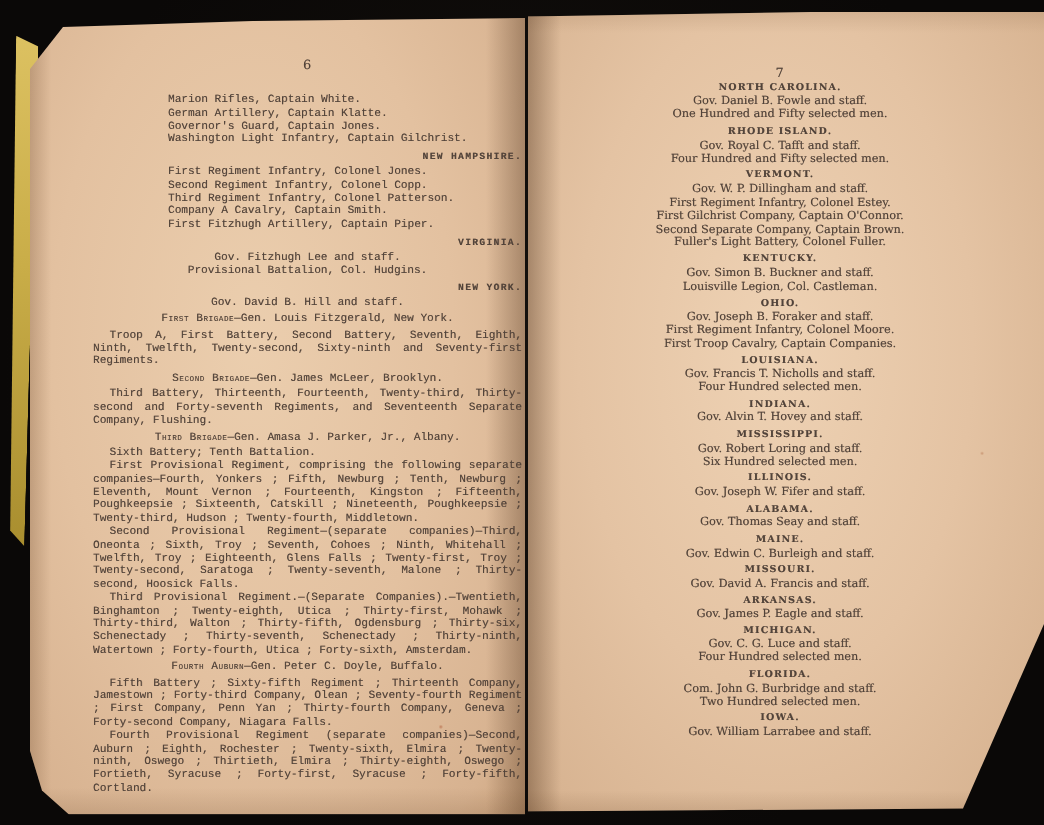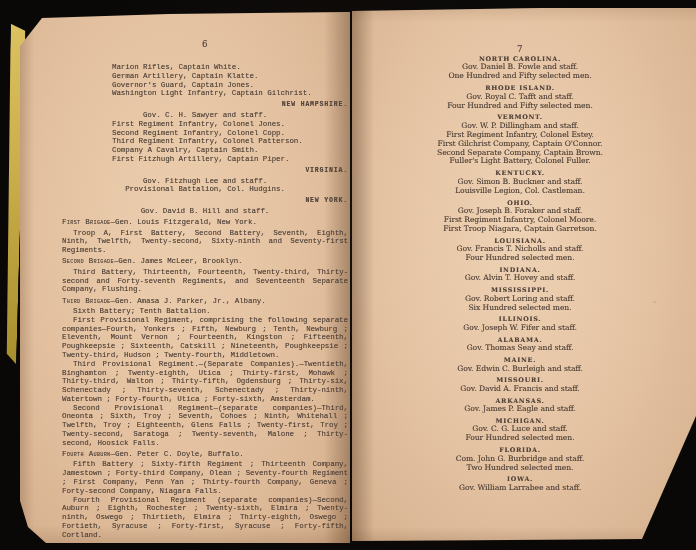--- a/index.html
+++ b/index.html
@@ -55,21 +55,21 @@
   .page-right .content{left:30px;top:46px;width:276px;font-size:7.5px;line-height:8.9px;}
 
   
   .bl-list{margin-left:50px;}
   .list-line,.bl-center{white-space:nowrap;}
   .bl-center{text-align:center;}
   .bl-heading{
     text-align:right;font-size:6.4px;font-weight:bold;
     letter-spacing:.9px;margin:3px 0 1px 0;line-height:8.8px;
   }
-  .bl-brigade{margin:2.5px 0 1.5px 0;white-space:nowrap;}
+  .bl-brigade{text-align:center;margin:2.5px 0 1.5px 0;white-space:nowrap;}
   .bl-brigade .caps{font-variant:small-caps;letter-spacing:.4px;}
   .bl-para{text-align:justify;text-indent:11px;}
   .bl-paraline{text-indent:11px;}
 
   
   .sec{margin-bottom:2px;}
   .sec-heading{
     text-align:center;font-size:6.3px;font-weight:bold;
     letter-spacing:.8px;line-height:9.4px;
   }
@@ -84,42 +84,41 @@
   <div class="page page-left" style="--ink: #51433a;">
     <div class="pagenum">6</div>
     <div class="content" id="left-content">
         <div class="bl-list">
           <div class="list-line">Marion Rifles, Captain White.</div>
           <div class="list-line">German Artillery, Captain Klatte.</div>
           <div class="list-line">Governor's Guard, Captain Jones.</div>
           <div class="list-line">Washington Light Infantry, Captain Gilchrist.</div>
         </div>
         <div class="bl-heading">NEW HAMPSHIRE.</div>
-        <div class="bl-center">Gov. C. H. Sawyer and staff.</div>
         <div class="bl-list">
           <div class="list-line">First Regiment Infantry, Colonel Jones.</div>
           <div class="list-line">Second Regiment Infantry, Colonel Copp.</div>
           <div class="list-line">Third Regiment Infantry, Colonel Patterson.</div>
           <div class="list-line">Company A Cavalry, Captain Smith.</div>
           <div class="list-line">First Fitzhugh Artillery, Captain Piper.</div>
         </div>
         <div class="bl-heading">VIRGINIA.</div>
         <div class="bl-center">Gov. Fitzhugh Lee and staff.</div>
         <div class="bl-center">Provisional Battalion, Col. Hudgins.</div>
         <div class="bl-heading">NEW YORK.</div>
         <div class="bl-center">Gov. David B. Hill and staff.</div>
         <div class="bl-brigade"><span class="caps">First Brigade</span><span>—Gen. Louis Fitzgerald, New York.</span></div>
         <div class="bl-para">Troop A, First Battery, Second Battery, Seventh, Eighth, Ninth, Twelfth, Twenty-second, Sixty-ninth and Seventy-first Regiments.</div>
         <div class="bl-brigade"><span class="caps">Second Brigade</span><span>—Gen. James McLeer, Brooklyn.</span></div>
         <div class="bl-para">Third Battery, Thirteenth, Fourteenth, Twenty-third, Thirty-second and Forty-seventh Regiments, and Seventeenth Separate Company, Flushing.</div>
         <div class="bl-brigade"><span class="caps">Third Brigade</span><span>—Gen. Amasa J. Parker, Jr., Albany.</span></div>
         <div class="bl-paraline">Sixth Battery; Tenth Battalion.</div>
         <div class="bl-para">First Provisional Regiment, comprising the following separate companies—Fourth, Yonkers ; Fifth, Newburg ; Tenth, Newburg ; Eleventh, Mount Vernon ; Fourteenth, Kingston ; Fifteenth, Poughkeepsie ; Sixteenth, Catskill ; Nineteenth, Poughkeepsie ; Twenty-third, Hudson ; Twenty-fourth, Middletown.</div>
+        <div class="bl-para">Second Provisional Regiment—(separate companies)—Third, Oneonta ; Sixth, Troy ; Seventh, Cohoes ; Ninth, Whitehall ; Twelfth, Troy ; Eighteenth, Glens Falls ; Twenty-first, Troy ; Twenty-second, Saratoga ; Twenty-seventh, Malone ; Thirty-second, Hoosick Falls.</div>
         <div class="bl-para">Third Provisional Regiment.—(Separate Companies).—Twentieth, Binghamton ; Twenty-eighth, Utica ; Thirty-first, Mohawk ; Thirty-third, Walton ; Thirty-fifth, Ogdensburg ; Thirty-six, Schenectady ; Thirty-seventh, Schenectady ; Thirty-ninth, Watertown ; Forty-fourth, Utica ; Forty-sixth, Amsterdam.</div>
-        <div class="bl-para">Second Provisional Regiment—(separate companies)—Third, Oneonta ; Sixth, Troy ; Seventh, Cohoes ; Ninth, Whitehall ; Twelfth, Troy ; Eighteenth, Glens Falls ; Twenty-first, Troy ; Twenty-second, Saratoga ; Twenty-seventh, Malone ; Thirty-second, Hoosick Falls.</div>
         <div class="bl-brigade"><span class="caps">Fourth Auburn</span><span>—Gen. Peter C. Doyle, Buffalo.</span></div>
         <div class="bl-para">Fifth Battery ; Sixty-fifth Regiment ; Thirteenth Company, Jamestown ; Forty-third Company, Olean ; Seventy-fourth Regiment ; First Company, Penn Yan ; Thirty-fourth Company, Geneva ; Forty-second Company, Niagara Falls.</div>
         <div class="bl-para">Fourth Provisional Regiment (separate companies)—Second, Auburn ; Eighth, Rochester ; Twenty-sixth, Elmira ; Twenty-ninth, Oswego ; Thirtieth, Elmira ; Thirty-eighth, Oswego ; Fortieth, Syracuse ; Forty-first, Syracuse ; Forty-fifth, Cortland.</div>
       </div>
   </div>
 
   <div class="page page-right" style="--ink: #51433a;">
     <div class="pagenum">7</div>
     <div class="content" id="right-content">
         <div class="sec">
@@ -142,21 +141,21 @@
         </div>
         <div class="sec">
           <div class="sec-heading">KENTUCKY.</div>
           <div class="sec-line">Gov. Simon B. Buckner and staff.</div>
           <div class="sec-line">Louisville Legion, Col. Castleman.</div>
         </div>
         <div class="sec">
           <div class="sec-heading">OHIO.</div>
           <div class="sec-line">Gov. Joseph B. Foraker and staff.</div>
           <div class="sec-line">First Regiment Infantry, Colonel Moore.</div>
-          <div class="sec-line">First Troop Niagara, Captain Garretson.</div>
+          <div class="sec-line">First Troop Cavalry, Captain Companies.</div>
         </div>
         <div class="sec">
           <div class="sec-heading">LOUISIANA.</div>
           <div class="sec-line">Gov. Francis T. Nicholls and staff.</div>
           <div class="sec-line">Four Hundred selected men.</div>
         </div>
         <div class="sec">
           <div class="sec-heading">INDIANA.</div>
           <div class="sec-line">Gov. Alvin T. Hovey and staff.</div>
         </div>

